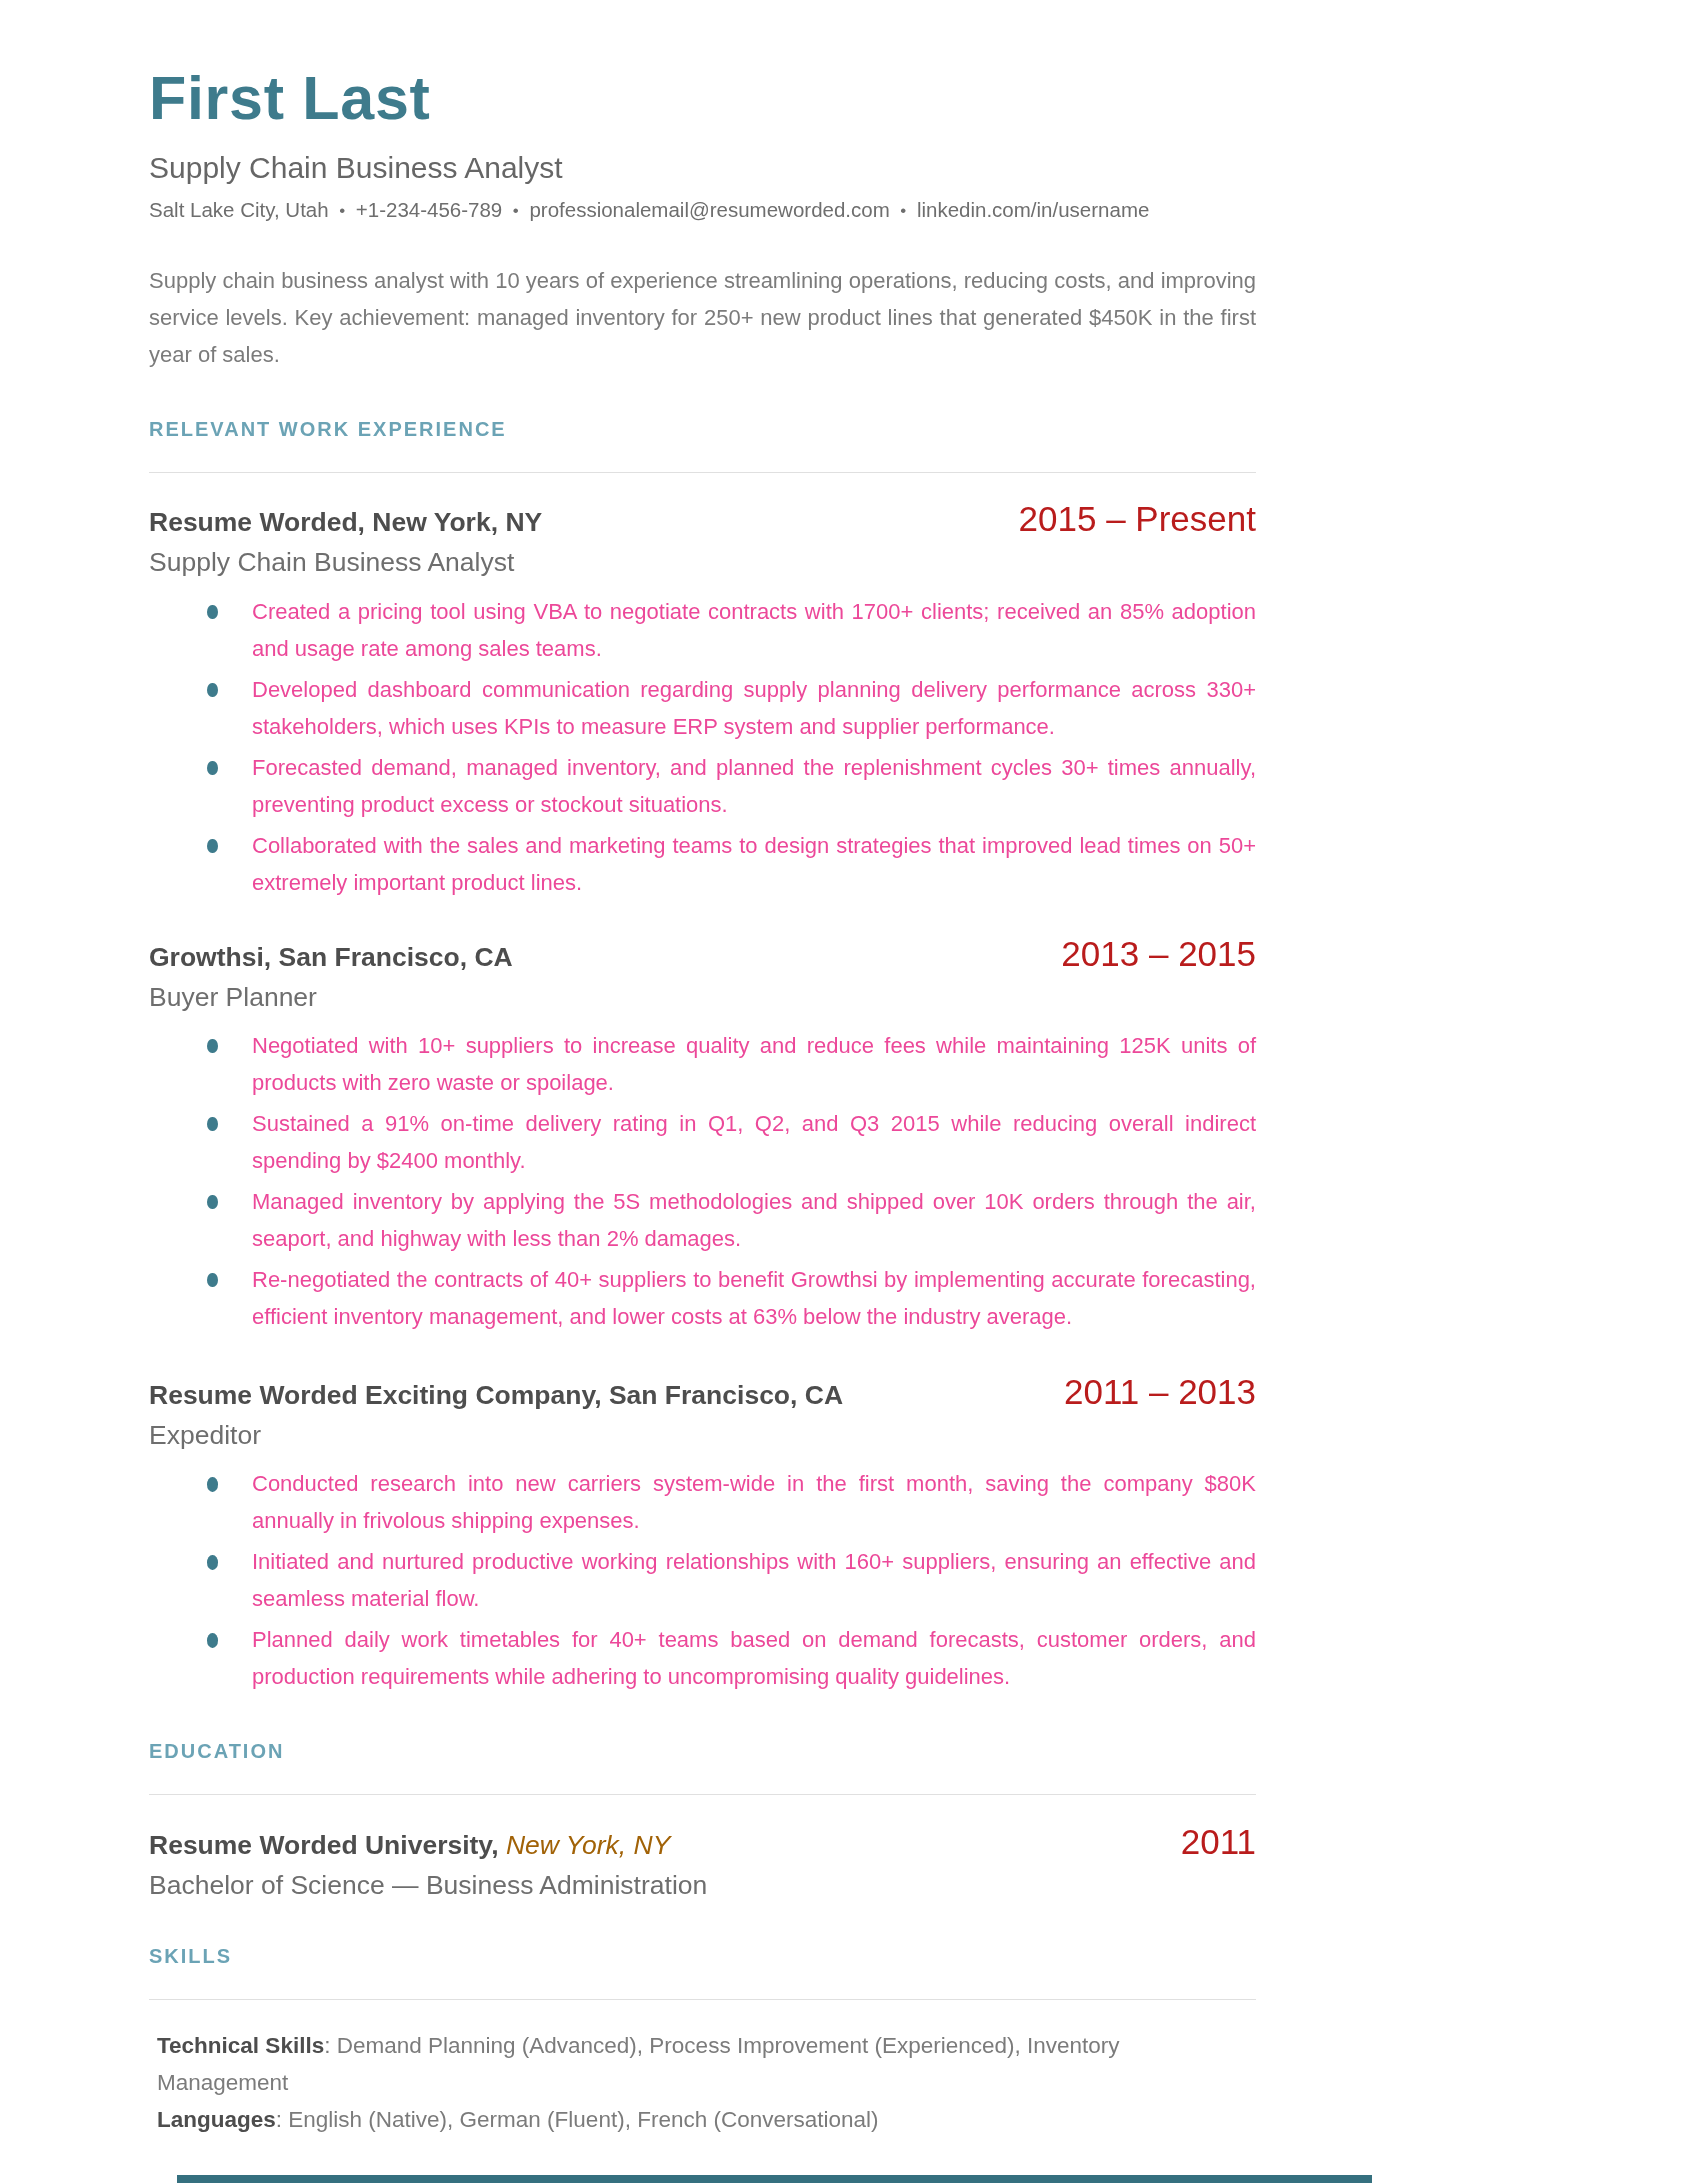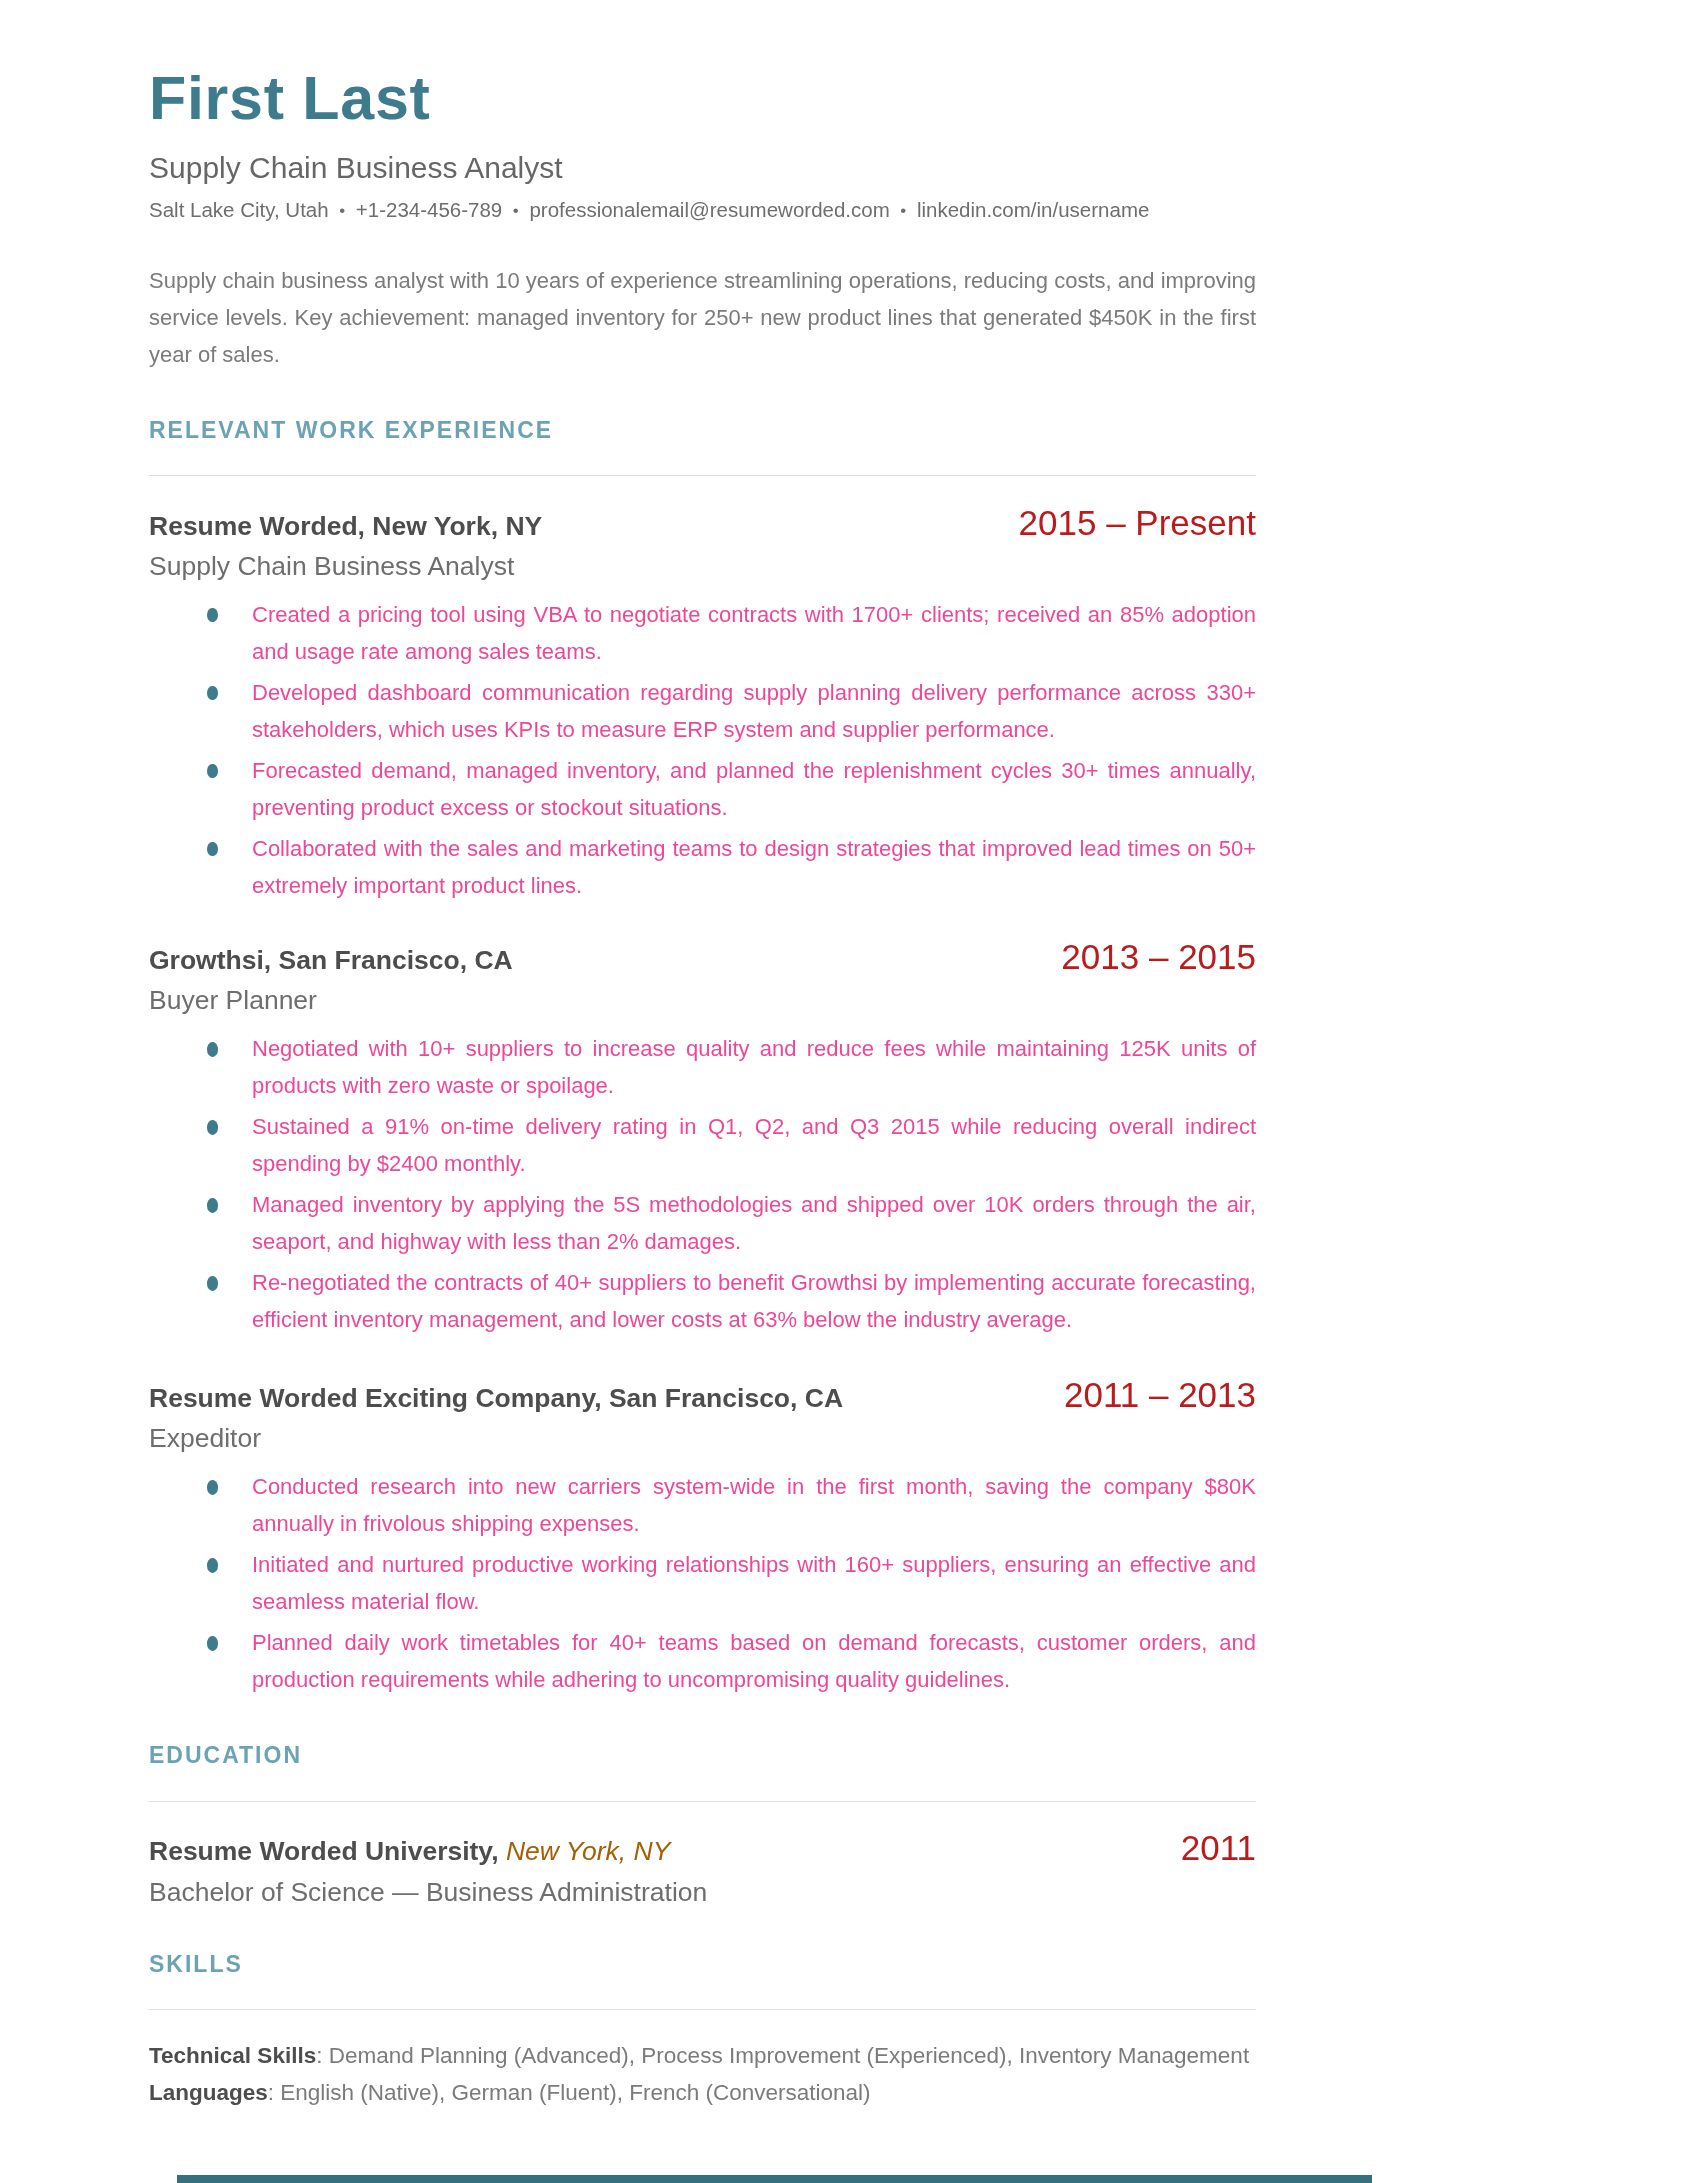--- a/index.html
+++ b/index.html
@@ -35,21 +35,21 @@
   .contact .sep { padding: 0 10.6px; font-size: 17px; vertical-align: 1.3px; }
   .summary {
     margin-top: 38px;
     font-size: 22px;
     color: #7b7b7b;
     line-height: 37px;
     text-align: justify;
   }
   .section-title {
     margin-top: 45px;
-    font-size: 23px;
+    font-size: 20px;
     font-weight: bold;
     letter-spacing: 2px;
     color: #6ba3b5;
     line-height: 1.1;
   }
   .rule {
     margin-top: 32px;
     border: none;
     border-top: 1.3px solid #e0e0e0;
     height: 0;
@@ -99,21 +99,21 @@
     left: 58px;
     top: 12px;
     width: 10.6px;
     height: 14.6px;
     border-radius: 50%;
     background: #3e7b8c;
   }
   .job2 { margin-top: 33px; }
   .job3 { margin-top: 37px; }
   .edu-block { margin-top: 26.5px; }
-  .skills-block { margin-top: 26.5px; }
+  .skills-block { margin-top: 26.5px; margin-left: 8px; }
   .skill-row {
     font-size: 22.5px;
     color: #7b7b7b;
     line-height: 37px;
   }
   .skill-label { font-weight: bold; color: #4d4d4d; }
   .footer-bar {
     position: absolute;
     left: 177px;
     bottom: 0;

